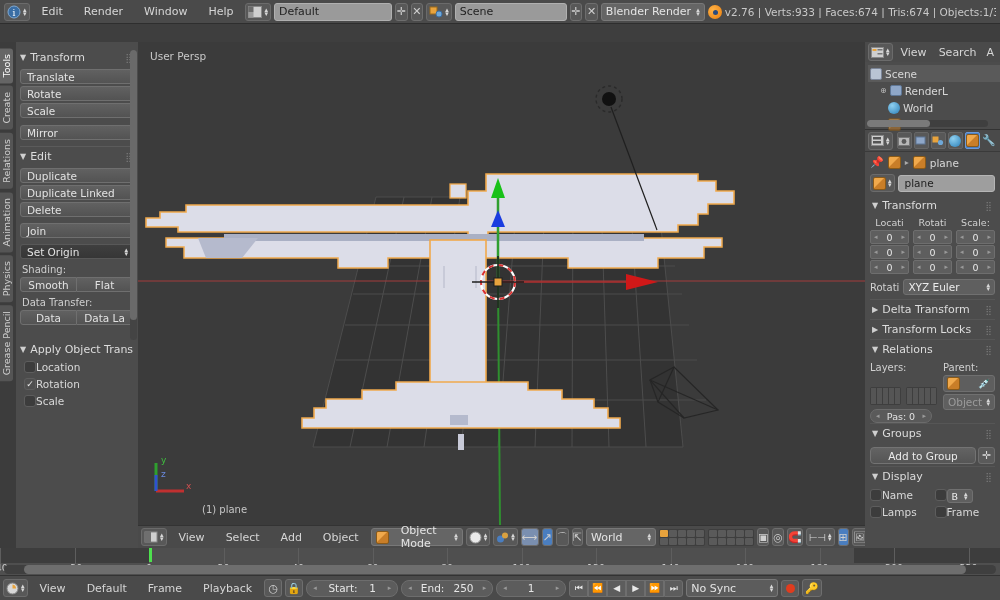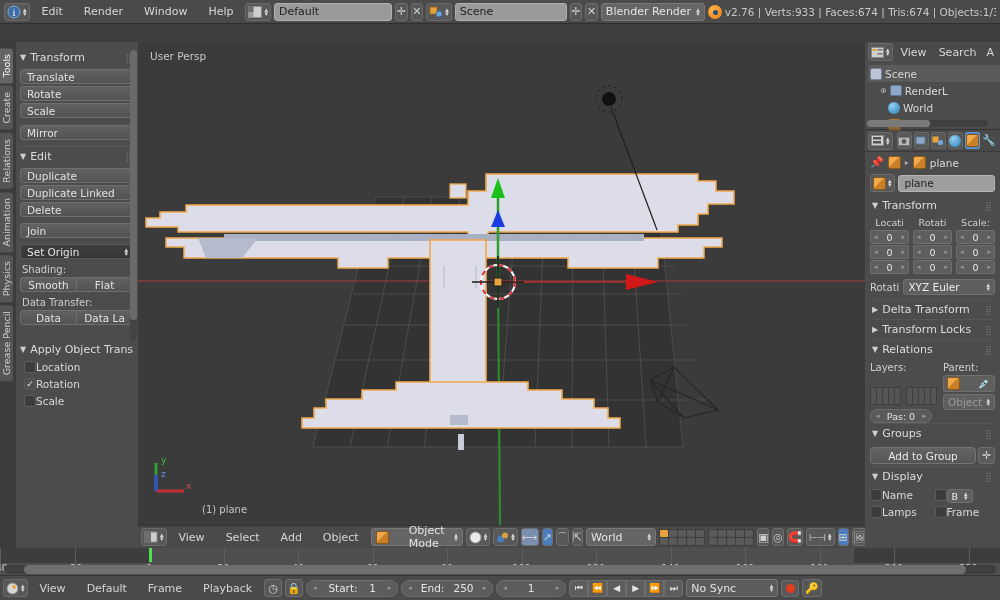--- a/index.html
+++ b/index.html
@@ -486,21 +486,21 @@
               <span>▾</span>
             </span>
         </div>
         <div class="menu-item">View</div>
         <div class="menu-item">Select</div>
         <div class="menu-item">Add</div>
         <div class="menu-item">Object</div>
 
         <div class="dd" style="min-width:92px">
           <span class="cube-ico"></span>
-          <span style="flex:1;margin-left:20px">Object Mode</span>
+          <span style="flex:1;margin-left:12px">Object Mode</span>
           <span class="spin">
               <span>▴</span>
               <span>▾</span>
             </span>
         </div>
         <div class="icon-btn">
           <svg width="13" height="13" viewBox="0 0 13 13">
             <circle cx="6.5" cy="6.5" r="5.5" fill="#eaeaea" stroke="#999"></circle>
           </svg>
           <span class="spin">

